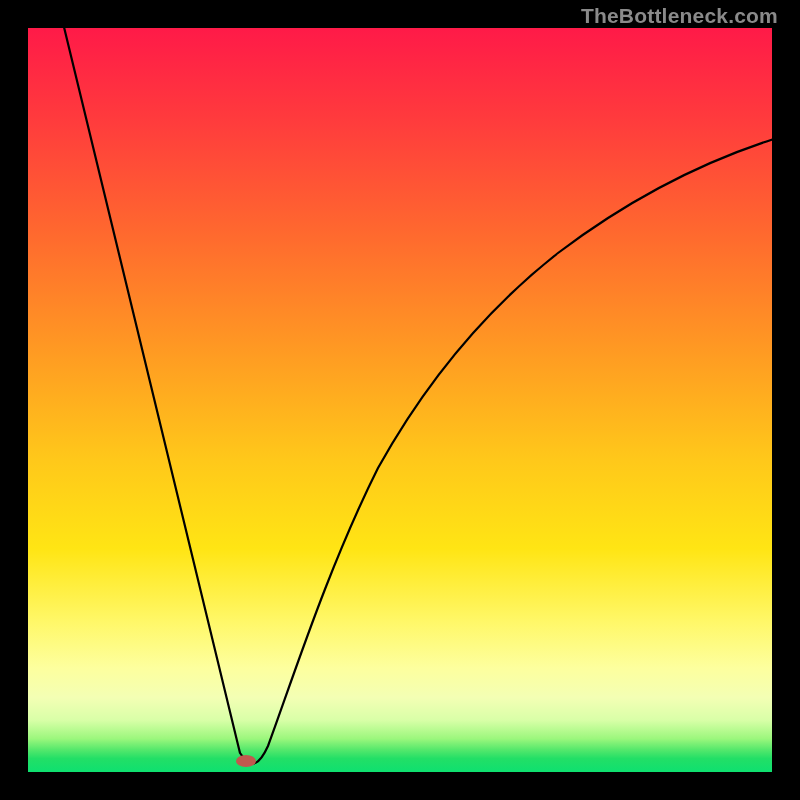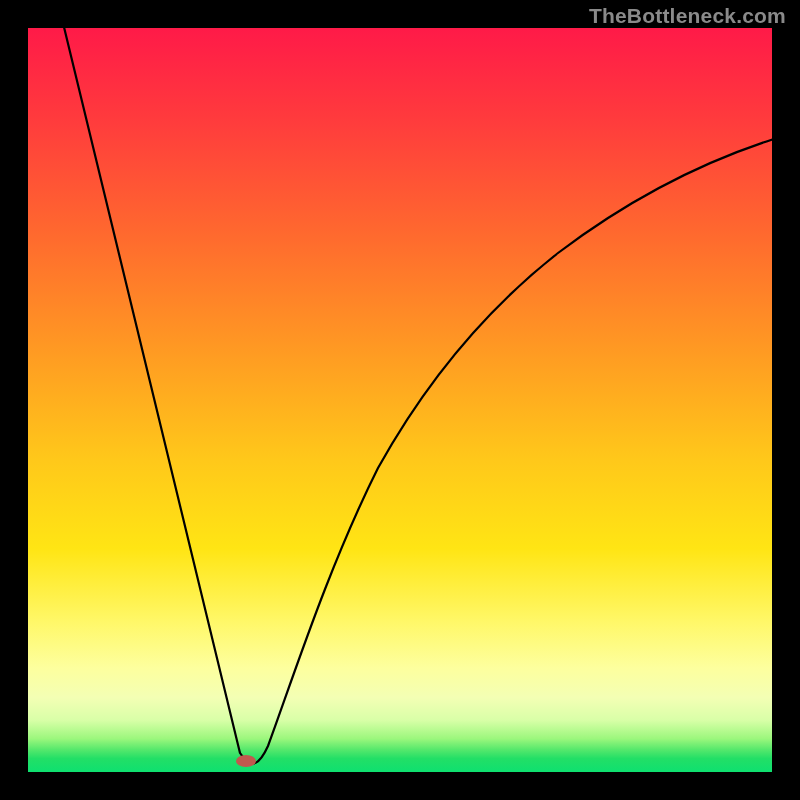--- a/index.html
+++ b/index.html
@@ -58,21 +58,21 @@
     stroke-width: 2.2;
     stroke-linecap: round;
   }
   .dot {
     fill: #c0584e;
     stroke: none;
   }
   .watermark {
     position: absolute;
     top: 4px;
-    right: 14px;
+    right: 22px;
     color: #8a8a8a;
     font-size: 21px;
     font-weight: 600;
     letter-spacing: 0.2px;
     user-select: none;
   }
 </style>
 </head>
 <body>
 

